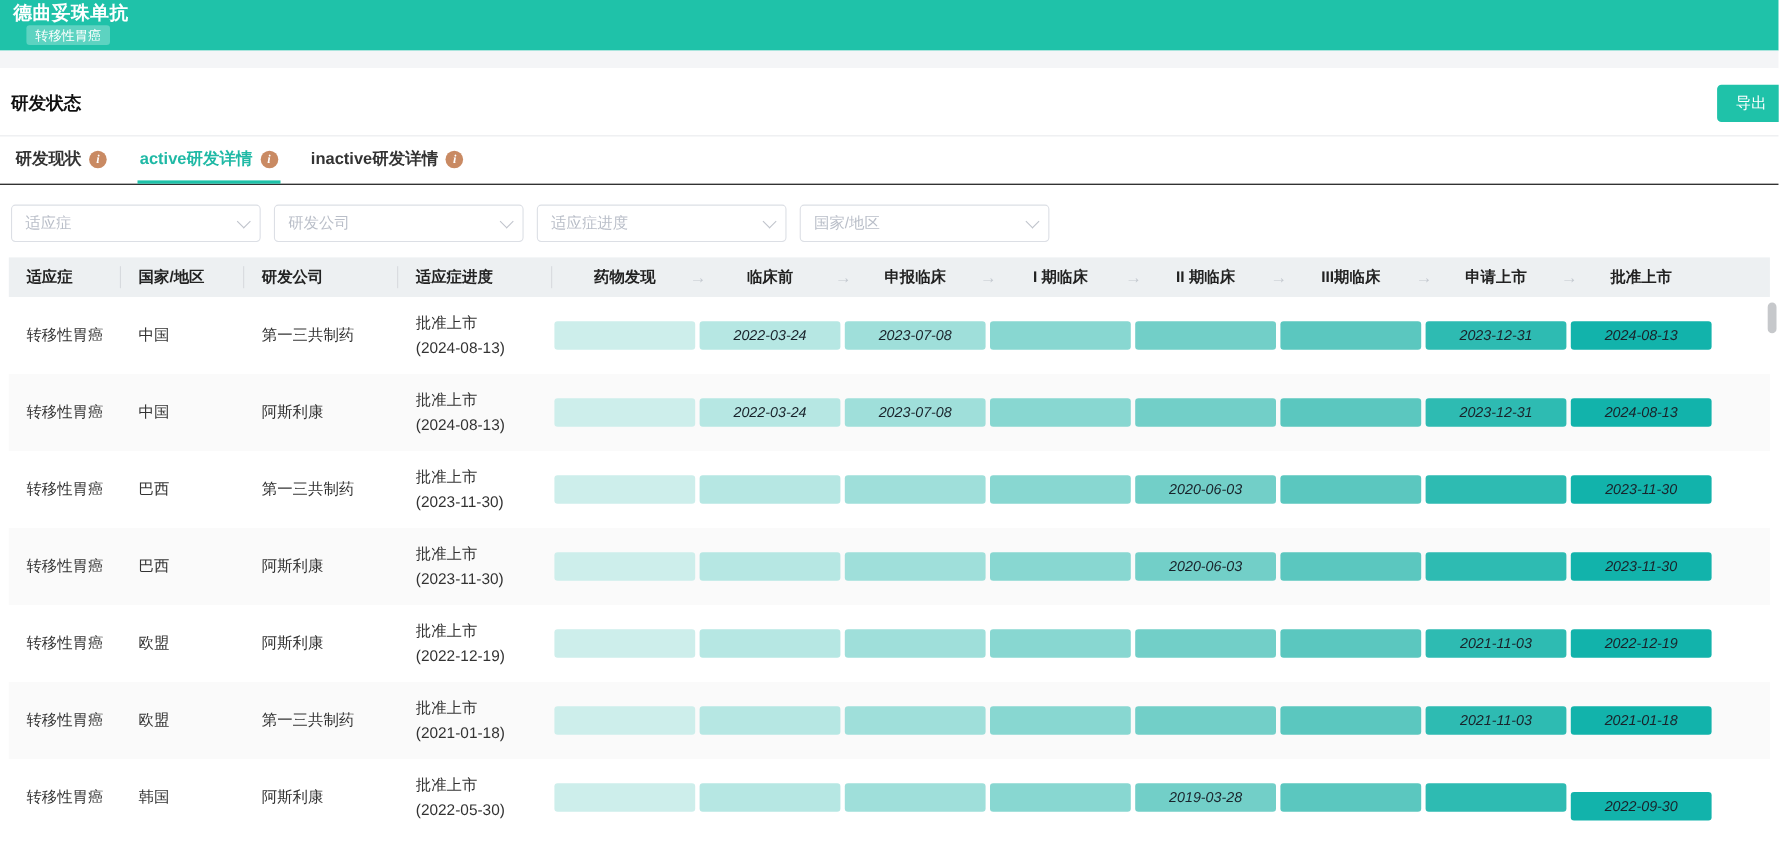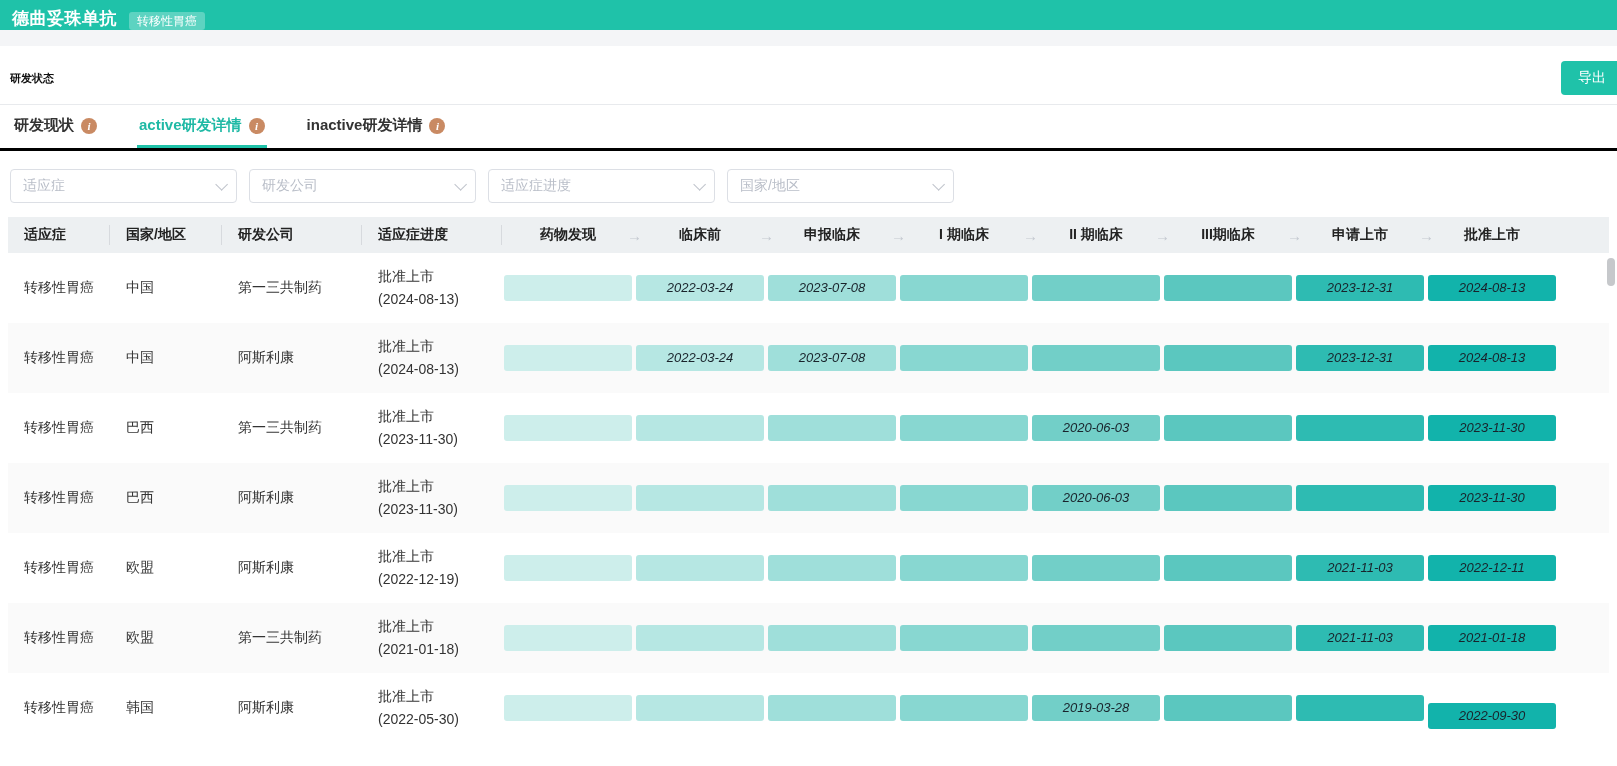--- a/index.html
+++ b/index.html
@@ -1,36 +1,36 @@
 <!DOCTYPE html>
 <html><head>
 <meta charset="utf-8">
 <style>
   * { margin:0; padding:0; box-sizing:border-box; }
   html,body { width:1617px; height:766px; overflow:hidden; background:#fff;
     font-family:"Liberation Sans","DejaVu Sans",sans-serif; }
 
   
-  .banner { height:30px; background:#1fc2a9; display:flex; align-items:flex-end; padding:0 12px; }
+  .banner { height:46px; background:#1fc2a9; display:flex; align-items:flex-start; padding:0 12px;flex-direction:column; }
   .banner-title { color:#fff; font-size:17px; font-weight:bold; letter-spacing:.5px; }
   .banner-badge { margin-left:12px; background:rgba(255,255,255,.28); color:#fff;
     font-size:12px; padding:3px 8px; border-radius:3px; line-height:1; }
 
   .gray-strip { height:16px; background:#f4f5f7; }
 
   .card { background:#fff; height:704px; position:relative; }
 
   
   .section-head { position:relative; padding:22px 10px 18px; border-bottom:1px solid #e8eaed; }
-  .section-title { font-size:11px; font-weight:bold; color:#111; }
+  .section-title { font-size:16px; font-weight:bold; color:#111; }
   .export-btn { position:absolute; right:-6px; top:15px; background:#1fc2a9; color:#fff;
     font-size:14px; padding:8px 17px; border:none; border-radius:4px; cursor:pointer; }
 
   
-  .tabs { display:flex; gap:38px; padding:0 12px; border-bottom:3px solid #000000; }
+  .tabs { display:flex; gap:26px; padding:0 12px; border-bottom:1px solid #000000; }
   .tab { display:flex; align-items:center; gap:7px; padding:11px 2px 10px; font-size:15px;
     color:#333; font-weight:bold; cursor:pointer; border-bottom:3px solid transparent; }
   .tab.active { color:#1fb9a5; border-bottom-color:#1fc2a9; }
   .info-icon { width:16px; height:16px; border-radius:50%; background:#c98a63; color:#fff;
     font-size:11px; font-weight:bold; font-style:italic; display:inline-flex;
     align-items:center; justify-content:center; font-family:"Liberation Serif","DejaVu Serif",serif; }
 
   
   .filters { display:flex; gap:12px; padding:18px 10px 14px; }
   .select { width:227px; height:34px; border:1px solid #dcdfe5; border-radius:4px;
@@ -288,21 +288,21 @@
           <div class="stage-cell">
             <div class="bar" style="background: rgb(114, 207, 200);"></div>
           </div>
           <div class="stage-cell">
             <div class="bar" style="background: rgb(91, 199, 191);"></div>
           </div>
           <div class="stage-cell">
             <div class="bar" style="background: rgb(46, 187, 178);">2021-11-03</div>
           </div>
           <div class="stage-cell">
-            <div class="bar" style="background: rgb(18, 179, 171);">2022-12-11</div>
+            <div class="bar" style="background: rgb(18, 179, 171);">2022-12-19</div>
           </div>
           <div></div>
         </div>
         <div class="tgrid trow alt">
           <div class="td">转移性胃癌</div>
           <div class="td">欧盟</div>
           <div class="td">第一三共制药</div>
           <div class="td">
             <div class="l2">批准上市</div>
             <div class="l2">(2021-01-18)</div>

